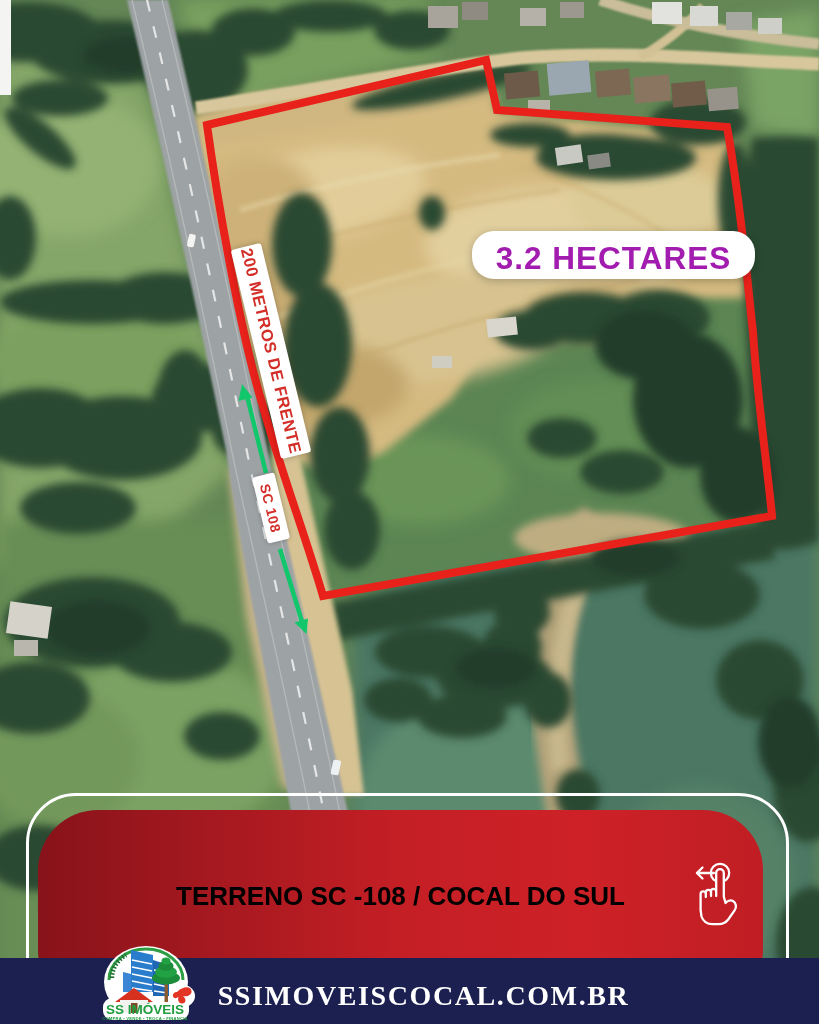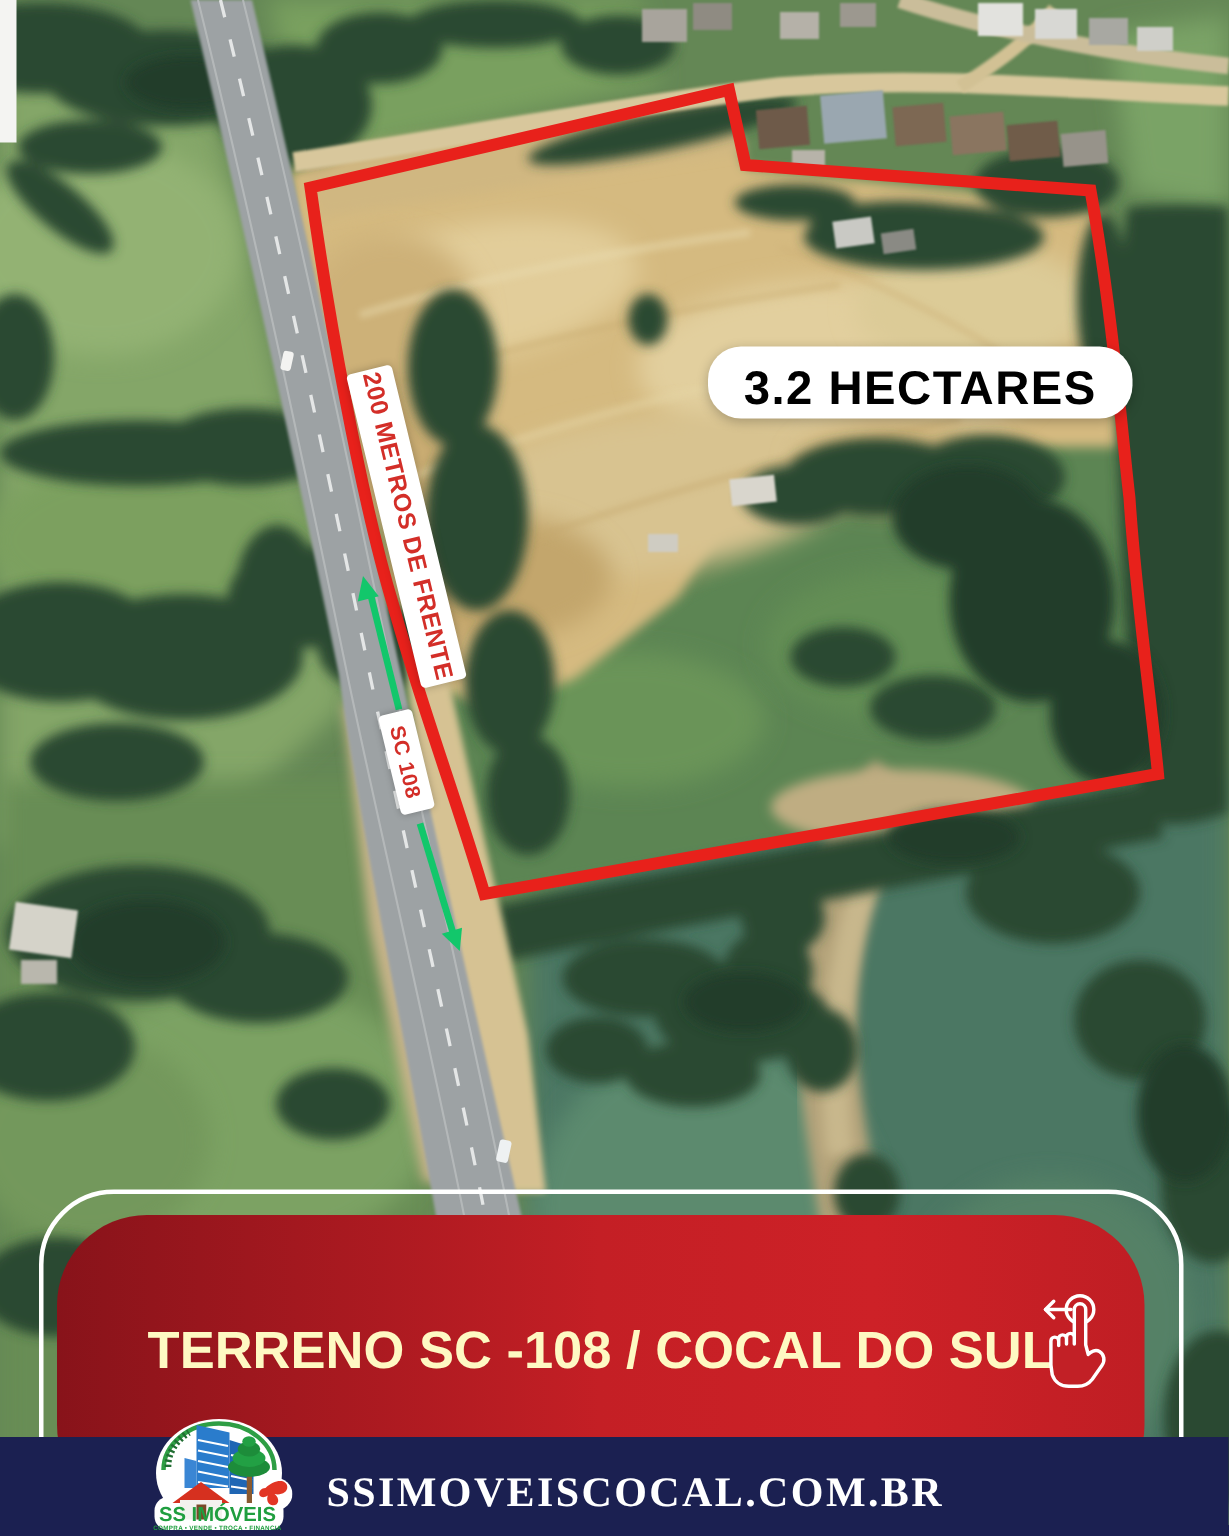--- a/index.html
+++ b/index.html
@@ -236,29 +236,29 @@
 
 <div class="abs" style="left:271px;top:351px;width:215px;height:31px;background:#ffffff;border-radius:3px;transform:translate(-50%,-50%) rotate(76.4deg);display:flex;align-items:center;justify-content:center;box-shadow:0 0 6px rgba(0,0,0,0.25);">
   <span style="font-size:16.5px;font-weight:bold;color:#d32e28;letter-spacing:0.5px;white-space:nowrap;">200 METROS DE FRENTE</span>
 </div>
 
 <div class="abs" style="left:271px;top:508px;width:68px;height:23px;background:#ffffff;border-radius:3px;transform:translate(-50%,-50%) rotate(76.4deg);display:flex;align-items:center;justify-content:center;box-shadow:0 0 5px rgba(0,0,0,0.25);">
   <span style="font-size:14px;font-weight:bold;color:#d32e28;letter-spacing:0.5px;white-space:nowrap;">SC 108</span>
 </div>
 
 <div class="abs" style="left:472px;top:231px;width:283px;height:48px;background:#ffffff;border-radius:22px;display:flex;align-items:center;justify-content:center;box-shadow:0 2px 8px rgba(0,0,0,0.25);">
-  <span style="font-size:31.5px;font-weight:bold;color:#000000;letter-spacing:1px;white-space:nowrap;display:inline-block;transform:translateY(3px);">3.2 HECTARES</span>
+  <span style="font-size:31.5px;font-weight:bold;color:#a21caf;letter-spacing:1px;white-space:nowrap;display:inline-block;transform:translateY(3px);">3.2 HECTARES</span>
 </div>
 
 <div class="abs" style="left:26px;top:793px;width:757px;height:290px;border:3px solid #ffffff;border-radius:50px;"></div>
 
 <div class="abs" style="left:38px;top:810px;width:725px;height:200px;border-radius:60px;background:linear-gradient(90deg,#88131a 0%,#a3181f 22%,#c41f25 50%,#cd2127 75%,#c01e24 100%);"></div>
 
 <div class="abs" style="left:38px;top:881px;width:725px;text-align:center;">
-  <span style="font-size:35px;font-weight:bold;color:#fef9c3;letter-spacing:0px;white-space:nowrap;">TERRENO SC -108 / COCAL DO SUL</span>
+  <span style="font-size:26px;font-weight:bold;color:#000000;letter-spacing:0px;white-space:nowrap;">TERRENO SC -108 / COCAL DO SUL</span>
 </div>
 
 <svg class="abs" style="left:690px;top:860px" width="52" height="70" viewBox="0 0 52 70">
   <g stroke="#ffffff" stroke-width="2.3" fill="none" stroke-linecap="round" stroke-linejoin="round">
 
     <line x1="7" y1="13" x2="24" y2="13"></line>
     <polyline points="12.5,7.5 7,13 12.5,18.5"></polyline>
 
     <circle cx="30" cy="13" r="9.2"></circle>
   </g>

